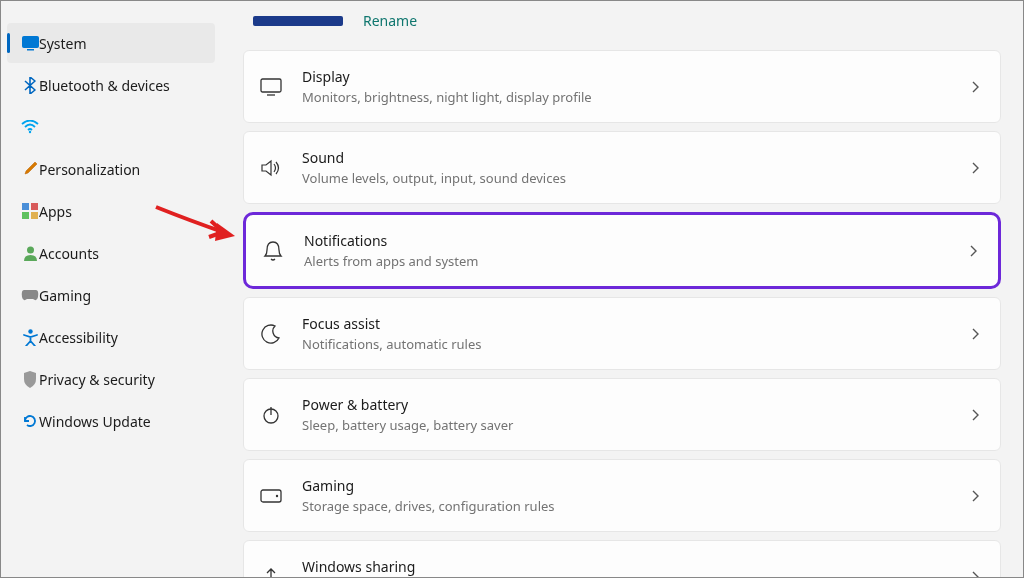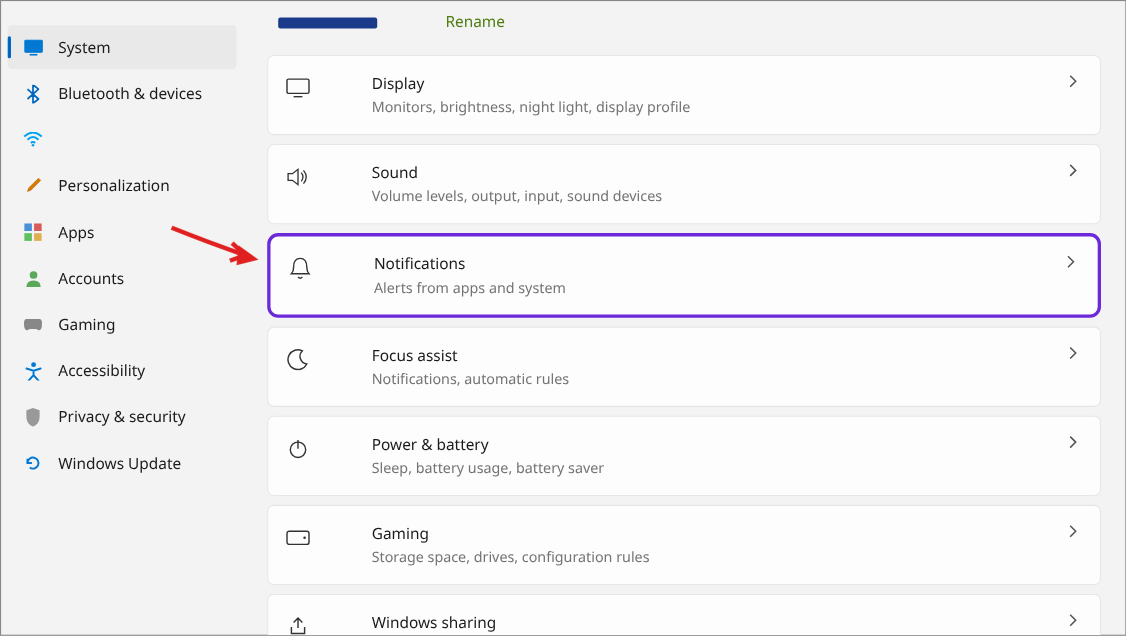--- a/index.html
+++ b/index.html
@@ -2,43 +2,43 @@
 <html><head>
   <meta charset="utf-8">
   <style>
     * { margin: 0; padding: 0; box-sizing: border-box; font-family: "Segoe UI", system-ui, -apple-system, sans-serif; }
     body { background: #f3f3f3; width: 1024px; height: 578px; overflow: hidden; position: relative; border: 1px solid #888; }
     .app { display: flex; height: 100%; }
 
     
     .sidebar { width: 220px; padding-top: 20px; }
     .sidebar-item {
-      display: flex; align-items: center; gap: 14px;
+      display: flex; align-items: center; gap: 0;
       height: 40px; padding: 0 14px; margin: 2px 6px;
       border-radius: 4px; cursor: pointer;
       font-size: 14px; color: #1b1b1b;
     }
     .sidebar-item.selected { background: #e9e9e9; position: relative; }
     .sidebar-item.selected::before {
       content: ""; position: absolute; left: 0; top: 10px; bottom: 10px;
       width: 3px; background: #0067c0; border-radius: 2px;
     }
     .sidebar-item .icon { width: 18px; height: 18px; display:flex; align-items:center; justify-content:center; }
 
     
     .main { flex: 1; padding: 10px 22px 0 22px; overflow-y: auto; }
     .header-stub { display:flex; align-items:center; gap:20px; margin-bottom:20px; padding-left:10px;}
     .header-thumb { width:90px; height:10px; background:#1b3a8a; border-radius:2px; margin-left:0;}
-    .rename { color:#4d7c0f; font-size:14px; cursor:pointer;margin-left:42px; }
+    .rename { color:#0f766e; font-size:14px; cursor:pointer; }
 
     .card-list { display:flex; flex-direction:column; gap:8px; }
     .card {
       background: #fdfdfd; border: 1px solid #e6e6e6; border-radius: 6px;
-      display: flex; padding: 16px 20px 16px 14px;
-      cursor: pointer; position: relative; gap: 36px;
+      display: flex; align-items: center; padding: 16px 20px 16px 14px;
+      cursor: pointer; position: relative;
     }
     .card.highlighted { border: 3px solid #6d28d9; border-radius: 10px; }
     .card .icon { width: 26px; height: 26px; display:flex; align-items:center; justify-content:center; margin-right: 18px; color:#333;}
     .card .texts { flex:1; }
     .card .title { font-size: 14px; color:#1b1b1b; }
     .card .sub { font-size: 13px; color:#737373; margin-top:2px; }
     .card .chev { font-size: 14px; color:#555; }
 
     
     .arrow-wrap { position:absolute; left:150px; top:198px; pointer-events:none; }

